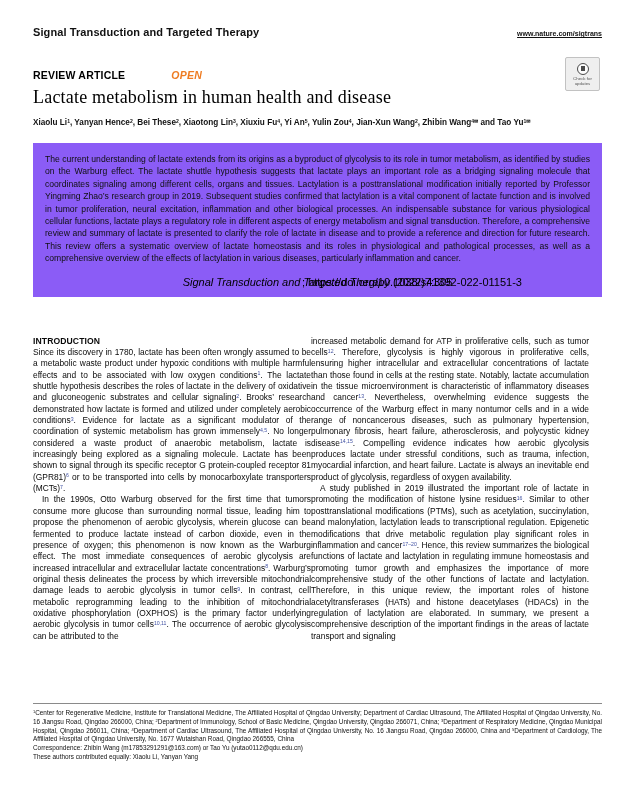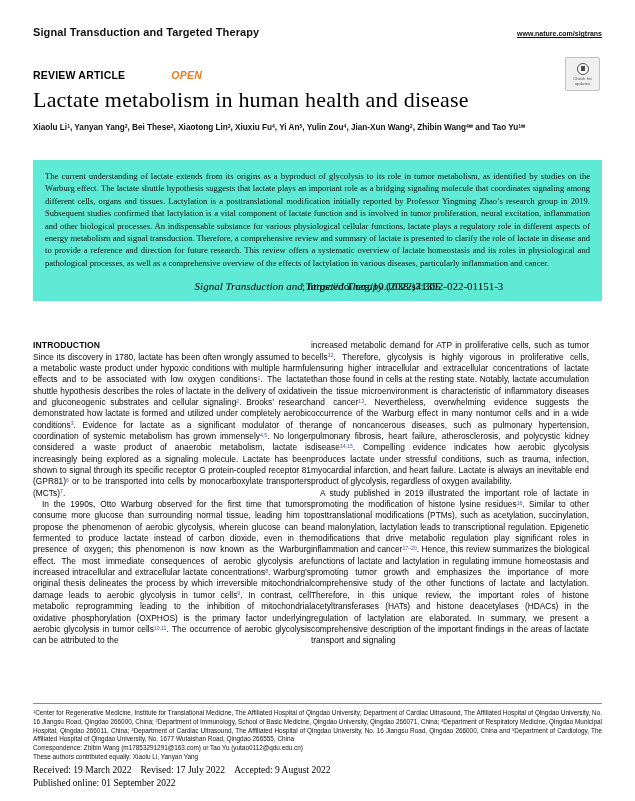--- a/index.html
+++ b/index.html
@@ -19,25 +19,25 @@
   .badge-circle { width:12px; height:12px; border:1.6px solid #4a4a4a; border-radius:50%; position:relative; margin-bottom:1px; background:#fdfdfd; }
   .badge-circle::after { content:""; position:absolute; left:3px; top:2px; width:4px; height:5px; background:#4a4a4a; }
   .badge-text { font-size:4.4px; line-height:5px; color:#555; text-align:center; }
 
   
   .type-row { margin-top:31px; display:flex; align-items:baseline;gap:24px; }
   .article-type { font-size:10.5px; font-weight:bold; letter-spacing:.2px; }
   .open-label { font-size:10.5px; font-weight:bold; color:#ee7c22; margin-left:22px; letter-spacing:.3px;font-style:italic; }
 
   
-  .title { margin-top:6px; font-family:"Liberation Serif", serif; font-weight:400; font-size:22px; letter-spacing:.2px; }
+  .title { margin-top:6px; font-family:"Liberation Serif", serif; font-weight:400; font-size:18px; letter-spacing:.2px; }
   .authors { margin-top:10px; font-size:8.2px; font-weight:bold; color:#111; }
 
   
-  .abstract-box { margin-top:28px; background:#5eead4; padding:10px 12px 10px 12px;font-family:Liberation Serif, serif; }
+  .abstract-box { margin-top:16px; background:#8b5cf6; padding:10px 12px 10px 12px; }
   .abstract-text { font-size:8.6px; line-height:12.4px; text-align:justify; color:#101010; }
   .citation-row { position:relative; margin-top:11px; font-size:11px; height:11px;text-align:center; }
   .citation-left { font-style:italic; }
   .citation-vol { font-style:normal; }
   .citation-doi { position:absolute; left:257px; top:0; font-style:normal; color:#000; text-decoration:none; }
 
   
   .columns { display:flex; margin-top:39px; }
   .col { width:278px; font-size:8.4px; line-height:11.35px; text-align:justify; color:#0a0a0a; }
   .section-heading { font-size:8.6px; font-weight:bold; letter-spacing:.1px; }
@@ -71,21 +71,21 @@
       <div>updates</div>
     </div>
   </div>
 
   <div class="type-row">
     <span class="article-type">REVIEW ARTICLE</span>
     <span class="open-label">OPEN</span>
   </div>
 
   <h1 class="title">Lactate metabolism in human health and disease</h1>
-  <div class="authors"><span>Xiaolu Li</span><sup>1</sup><span>, Yanyan Yang</span><sup>2</sup><span>, Bei These</span><sup>2</sup><span>, Xiaotong Lin</span><sup>3</sup><span>, Xiuxiu Fu</span><sup>4</sup><span>, Yi An</span><sup>5</sup><span>, Yulin Zou</span><sup>4</sup><span>, Jian-Xun Wang</span><sup>2</sup><span>, Zhibin Wang</span><sup>4✉</sup><span> and Tao Yu</span><sup>1✉</sup></div>
+  <div class="authors"><span>Xiaolu Li</span><sup>1</sup><span>, Yanyan Hence</span><sup>2</sup><span>, Bei These</span><sup>2</sup><span>, Xiaotong Lin</span><sup>3</sup><span>, Xiuxiu Fu</span><sup>4</sup><span>, Yi An</span><sup>5</sup><span>, Yulin Zou</span><sup>4</sup><span>, Jian-Xun Wang</span><sup>2</sup><span>, Zhibin Wang</span><sup>4✉</sup><span> and Tao Yu</span><sup>1✉</sup></div>
 
   <div class="abstract-box">
     <div class="abstract-text">The current understanding of lactate extends from its origins as a byproduct of glycolysis to its role in tumor metabolism, as identified by studies on the Warburg effect. The lactate shuttle hypothesis suggests that lactate plays an important role as a bridging signaling molecule that coordinates signaling among different cells, organs and tissues. Lactylation is a posttranslational modification initially reported by Professor Yingming Zhao’s research group in 2019. Subsequent studies confirmed that lactylation is a vital component of lactate function and is involved in tumor proliferation, neural excitation, inflammation and other biological processes. An indispensable substance for various physiological cellular functions, lactate plays a regulatory role in different aspects of energy metabolism and signal transduction. Therefore, a comprehensive review and summary of lactate is presented to clarify the role of lactate in disease and to provide a reference and direction for future research. This review offers a systematic overview of lactate homeostasis and its roles in physiological and pathological processes, as well as a comprehensive overview of the effects of lactylation in various diseases, particularly inflammation and cancer.</div>
     <div class="citation-row">
       <span class="citation-left"><span>Signal Transduction and Targeted Therapy </span><span class="citation-vol">(2022)7:305</span></span>
       <a class="citation-doi" href="#">; https://doi.org/10.1038/s41392-022-01151-3</a>
     </div>
   </div>
 
   <div class="columns">
@@ -99,20 +99,14 @@
       <p class="indent"><span>A study published in 2019 illustrated the important role of lactate in promoting the modification of histone lysine residues</span><sup class="ref">16</sup><span>. Similar to other posttranslational modifications (PTMs), such as acetylation, succinylation, and malonylation, lactylation leads to transcriptional regulation. Epigenetic modifications that drive metabolic regulation play significant roles in inflammation and cancer</span><sup class="ref">17–20</sup><span>. Hence, this review summarizes the biological functions of lactate and lactylation in regulating immune homeostasis and promoting tumor growth and emphasizes the importance of more comprehensive study of the other functions of lactate and lactylation. Therefore, in this unique review, the important roles of histone acetyltransferases (HATs) and histone deacetylases (HDACs) in the regulation of lactylation are elaborated. In summary, we present a comprehensive description of the important findings in the areas of lactate transport and signaling</span></p>
     </div>
   </div>
 
   <div class="footnote">
     <div class="affil"><sup>1</sup><span>Center for Regenerative Medicine, Institute for Translational Medicine, The Affiliated Hospital of Qingdao University; Department of Cardiac Ultrasound, The Affiliated Hospital of Qingdao University, No. 16 Jiangsu Road, Qingdao 266000, China; </span><sup>2</sup><span>Department of Immunology, School of Basic Medicine, Qingdao University, Qingdao 266071, China; </span><sup>3</sup><span>Department of Respiratory Medicine, Qingdao Municipal Hospital, Qingdao 266011, China; </span><sup>4</sup><span>Department of Cardiac Ultrasound, The Affiliated Hospital of Qingdao University, No. 16 Jiangsu Road, Qingdao 266000, China and </span><sup>5</sup><span>Department of Cardiology, The Affiliated Hospital of Qingdao University, No. 1677 Wutaishan Road, Qingdao 266555, China</span></div>
     <div class="fn-line">Correspondence: Zhibin Wang (m17853291291@163.com) or Tao Yu (yutao0112@qdu.edu.cn)</div>
     <div class="fn-line">These authors contributed equally: Xiaolu Li, Yanyan Yang</div>
   </div>
 
-  <div class="dates">
-    <div class="dates-row">
-      <span>Received: 19 March 2022</span><span>Revised: 17 July 2022</span><span>Accepted: 9 August 2022</span>
-    </div>
-    <div>Published online: 01 September 2022</div>
-  </div>
 
 </div>
 
 </body></html>

